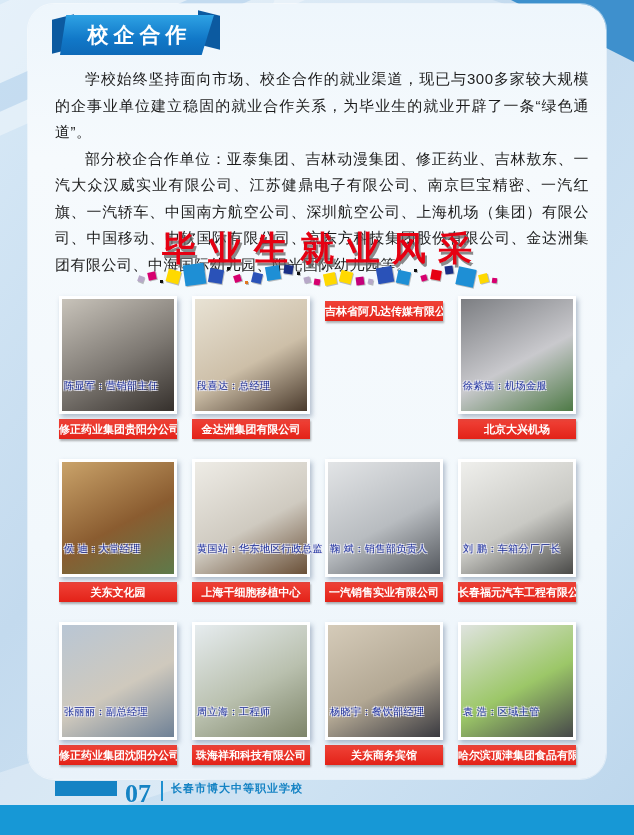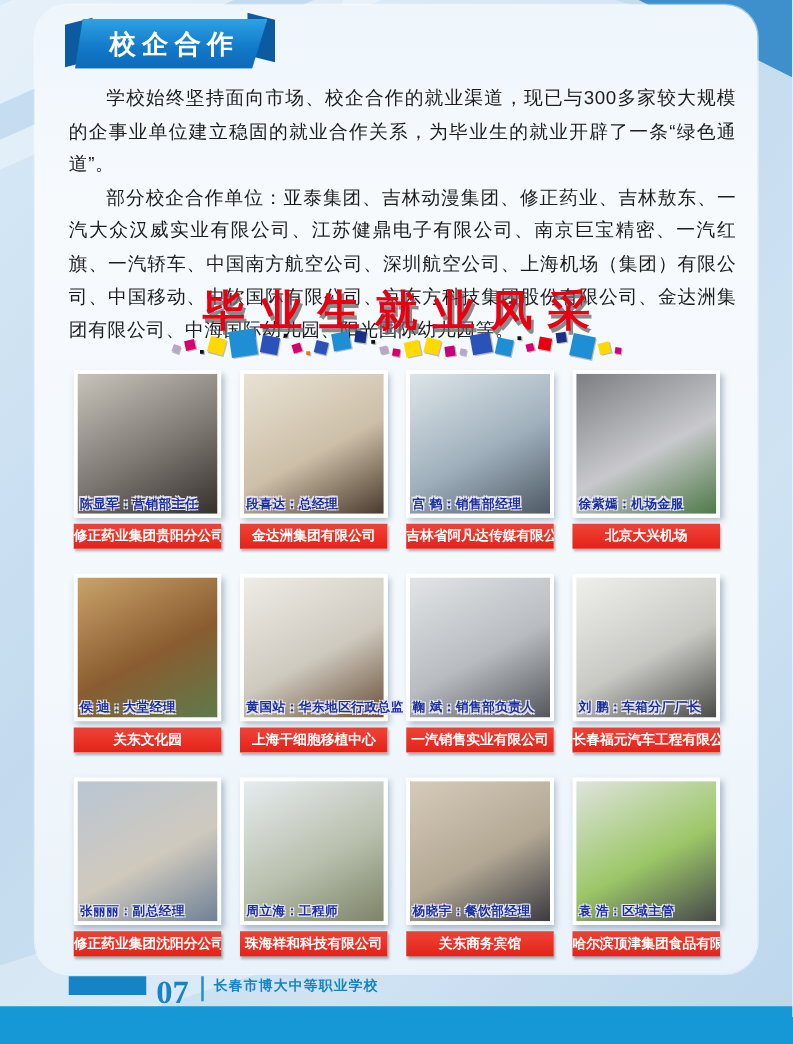--- a/index.html
+++ b/index.html
@@ -60,22 +60,22 @@
   .grid{
     position:absolute;left:59px;top:296px;z-index:2;
     display:grid;grid-template-columns:repeat(4,118px);column-gap:15px;row-gap:20px;
   }
   .cell{width:118px;}
   .photo{
     position:relative;width:118px;height:118px;box-sizing:border-box;
     border:3px solid #ffffff;box-shadow:2px 3px 5px rgba(40,70,110,.35);
   }
   .caption{
-    position:absolute;left:2px;bottom:1px;white-space:nowrap;
-    font-size:10px;font-weight:bold;color:#1c2f9e;letter-spacing:.5px;
+    position:absolute;left:2px;bottom:18px;white-space:nowrap;
+    font-size:10px;font-weight:normal;color:#1c2f9e;letter-spacing:.5px;
     text-shadow:-1px -1px 0 #e8e8f4,1px -1px 0 #e8e8f4,-1px 1px 0 #e8e8f4,1px 1px 0 #e8e8f4;
   }
   .company{
     margin-top:5px;height:20px;line-height:20px;text-align:center;
     background:linear-gradient(180deg,#f04338 0%,#e32218 100%);
     color:#ffffff;font-size:11px;font-weight:bold;white-space:nowrap;overflow:hidden;
     box-shadow:1px 2px 2px rgba(0,0,0,.3);
   }
 
   
@@ -154,23 +154,20 @@
   </div>
 
   <div class="cell">
     <div class="photo" style="background: linear-gradient(152deg, rgb(232, 226, 212) 0%, rgb(205, 191, 168) 55%, rgb(74, 58, 44) 100%);">
       <span class="caption">段喜达：总经理</span>
     </div>
     <div class="company">金达洲集团有限公司</div>
   </div>
 
   <div class="cell">
-    <div class="photo" style="background: linear-gradient(152deg, rgb(221, 228, 232) 0%, rgb(159, 176, 188) 55%, rgb(78, 90, 102) 100%);">
-      <span class="caption">宫 鹤：销售部经理</span>
-    </div>
     <div class="company">吉林省阿凡达传媒有限公司</div>
   </div>
 
   <div class="cell">
     <div class="photo" style="background: linear-gradient(152deg, rgb(124, 126, 130) 0%, rgb(201, 201, 205) 55%, rgb(78, 122, 70) 100%);">
       <span class="caption">徐紫嫣：机场金服</span>
     </div>
     <div class="company">北京大兴机场</div>
   </div>
 

